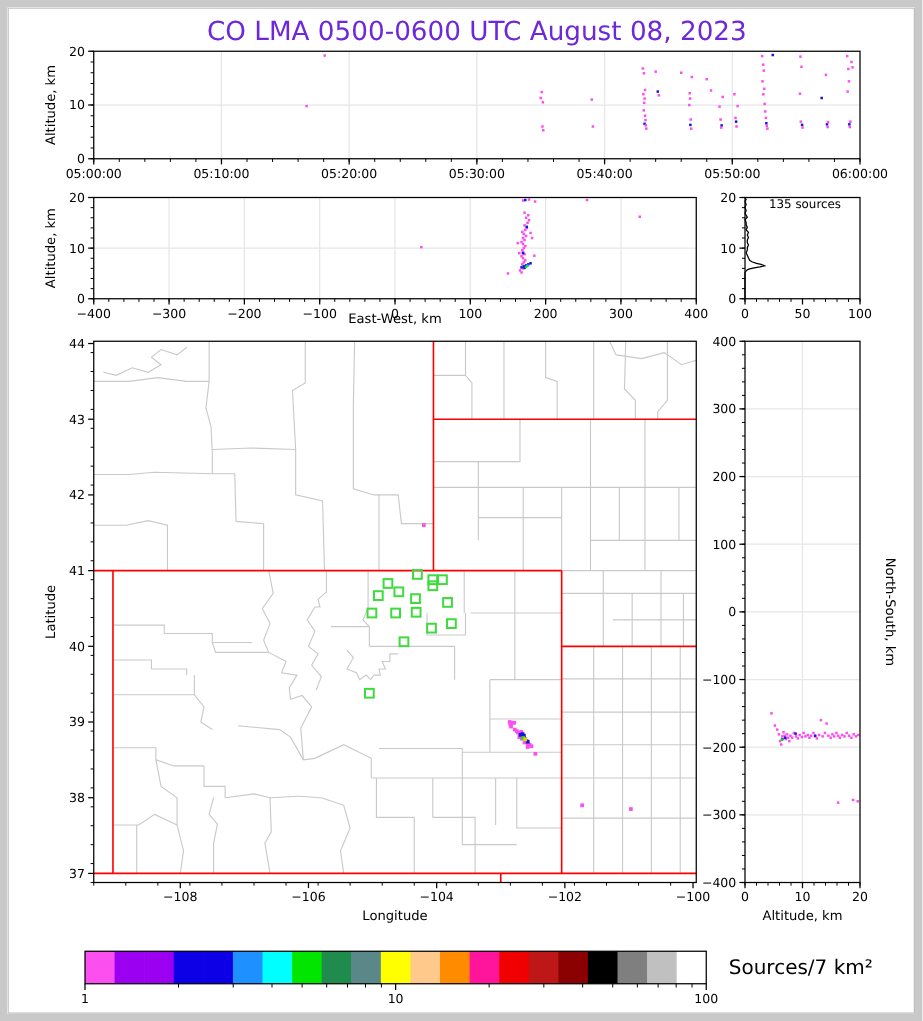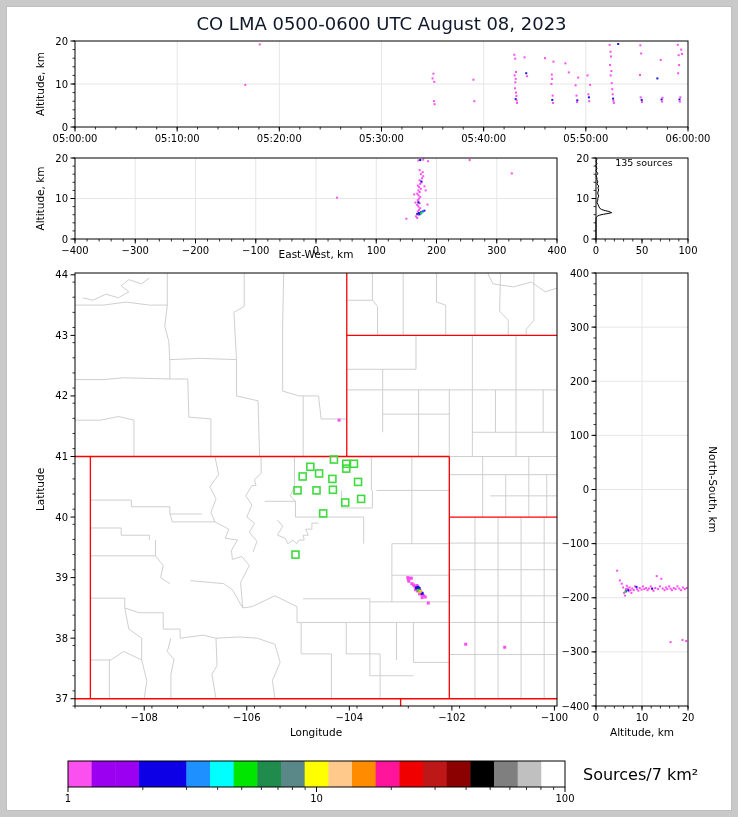--- a/index.html
+++ b/index.html
@@ -2,21 +2,21 @@
 <html><head>
 <meta charset="utf-8">
 <style>
   html,body{margin:0;padding:0;background:#e8e8e8;}
   .window{position:relative;width:738px;height:817px;background:#ffffff;overflow:hidden;
           font-family:"DejaVu Sans","Liberation Sans",sans-serif;}
   .window-frame{position:absolute;inset:0;border:6px solid #c9c9c9;box-shadow:inset 0 0 0 1px #bfbfbf;
           pointer-events:none;z-index:50;}
   .figure{position:absolute;inset:0;}
   .figure-title{position:absolute;left:75px;top:13px;width:613px;text-align:center;
-          font-size:18px;color:#0f172a;}
+          font-size:21px;color:#6d28d9;}
   .panel-svg-host{position:absolute;inset:0;}
   .panel-svg-host svg{position:absolute;left:0;top:0;}
 </style>
 </head>
 <body>
 
 <div class="window">
   <div class="figure">
     <div class="figure-title">CO LMA 0500-0600 UTC August 08, 2023</div>
     <div class="panel-svg-host">

